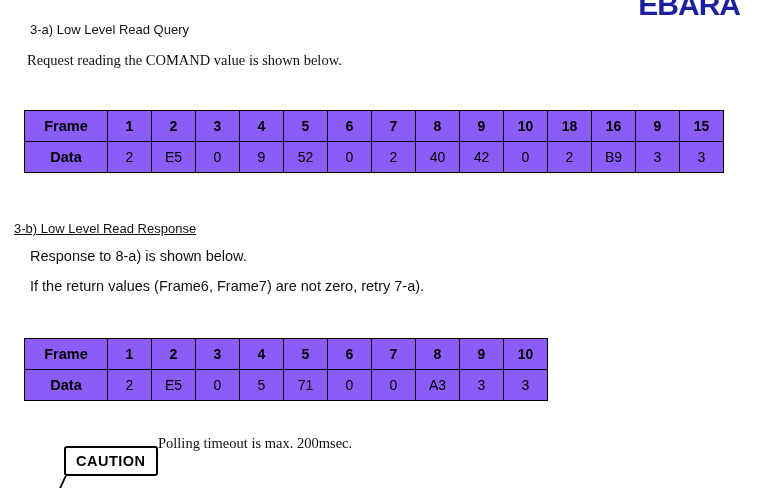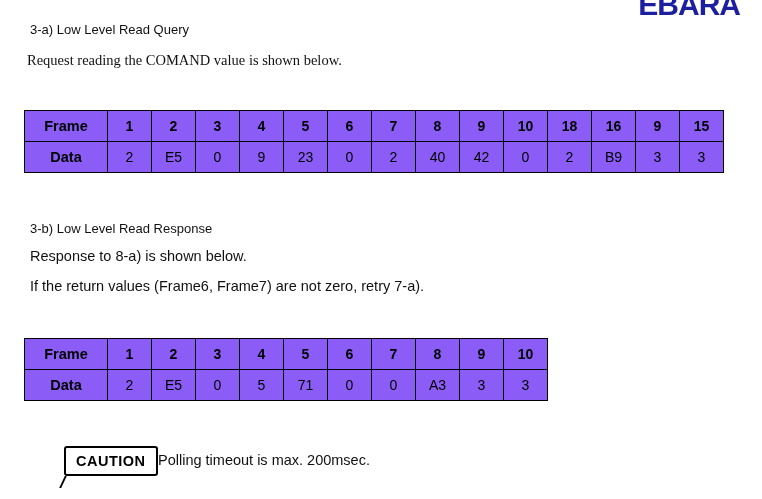--- a/index.html
+++ b/index.html
@@ -132,35 +132,35 @@
       <td class="cell">16</td>
       <td class="cell">9</td>
       <td class="cell">15</td>
     </tr>
     <tr>
       <td class="rowlabel">Data</td>
       <td class="cell">2</td>
       <td class="cell">E5</td>
       <td class="cell">0</td>
       <td class="cell">9</td>
-      <td class="cell">23</td>
+      <td class="cell">52</td>
       <td class="cell">0</td>
       <td class="cell">2</td>
       <td class="cell">40</td>
       <td class="cell">42</td>
       <td class="cell">0</td>
       <td class="cell">2</td>
       <td class="cell">B9</td>
       <td class="cell">3</td>
       <td class="cell">3</td>
     </tr>
   </tbody>
     </table>
 
-  <div class="heading" style="left:30px; top:221px;">3-b) Low Level Read Response</div>
+  <div class="heading" style="left:14px; top:221px;text-decoration:underline;">3-b) Low Level Read Response</div>
 
   <div class="para" style="left:30px; top:248px;">Response to 8-a) is shown below.</div>
 
   <div class="para" style="left:30px; top:278px;">If the return values (Frame6, Frame7) are not zero, retry 7-a).</div>
 
   <table class="frametable" id="table-b" style="left:24px; top:338px;">
     <tbody>
         <tr class="hdr">
       <td class="rowlabel">Frame</td>
       <td class="cell">1</td>
@@ -185,15 +185,15 @@
       <td class="cell">0</td>
       <td class="cell">A3</td>
       <td class="cell">3</td>
       <td class="cell">3</td>
     </tr>
   </tbody>
     </table>
 
   <div class="caution-box" style="left:64px; top:446px;">CAUTION</div>
   <div class="caution-tail" style="left:62px; top:476px;"></div>
-  <div class="caution-text" style="left:158px; top:452px;">Polling timeout is max. 200msec.</div>
+  <div class="caution-text" style="left:158px; top:435px;font-family:Liberation Serif, serif;">Polling timeout is max. 200msec.</div>
 
 </div>
 
 </body></html>

